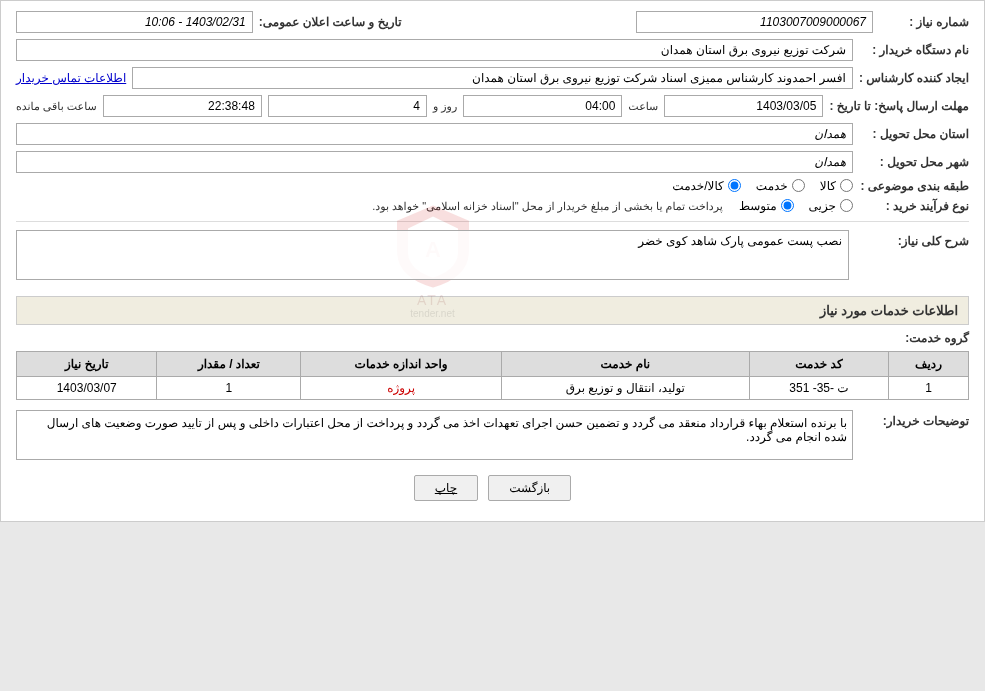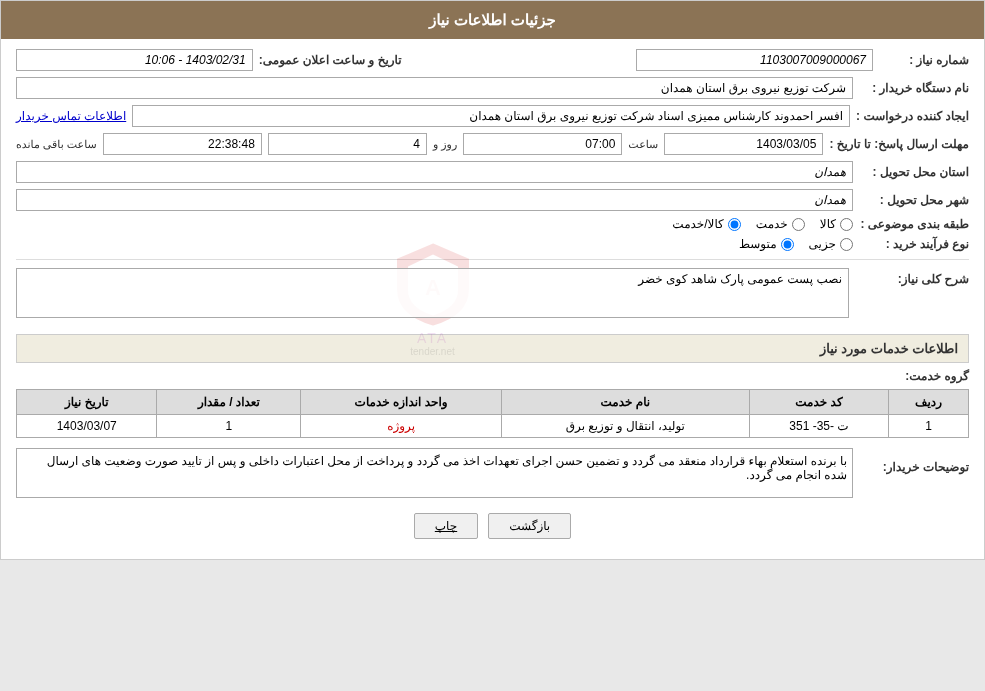--- a/index.html
+++ b/index.html
@@ -72,21 +72,21 @@
       text-align: right;
     }
     .radio-group {
       display: flex;
       gap: 15px;
       align-items: center;
       direction: rtl;
     }
     .radio-label {
       display: flex;
-      align-items: flex-end;
+      align-items: flex-start;
       gap: 4px;
       cursor: pointer;
     }
     .divider {
       border: none;
       border-top: 1px solid #ddd;
       margin: 8px 0;
     }
     .textarea-box {
       width: 100%;
@@ -155,50 +155,47 @@
       z-index: 0;
       width: 120px;
     }
     .shield-svg { width: 80px; height: 90px; }
   </style>
 </head>
 <body>
 
 <div class="page-wrapper">
 
-  <div class="header-bar">
-    <span>جزئیات اطلاعات نیاز</span>
-  </div>
 
   <div class="content">
 
     <div class="row">
       <span class="label">شماره نیاز :</span>
       <div class="input-box input-box-md">1103007009000067</div>
       <span style="flex:1"></span>
       <span class="label">تاریخ و ساعت اعلان عمومی:</span>
       <div class="input-box input-box-md">1403/02/31 - 10:06</div>
     </div>
 
     <div class="row">
       <span class="label label-wide">نام دستگاه خریدار :</span>
       <div class="input-box">شرکت توزیع نیروی برق استان همدان</div>
     </div>
 
     <div class="row">
-      <span class="label label-wide">ایجاد کننده درخواست :</span>
+      <span class="label label-wide">ایجاد کننده کارشناس :</span>
       <div class="input-box">افسر احمدوند کارشناس ممیزی اسناد شرکت توزیع نیروی برق استان همدان</div>
       <span class="link-blue">اطلاعات تماس خریدار</span>
     </div>
 
     <div class="row">
       <span class="label label-wide">مهلت ارسال پاسخ: تا تاریخ :</span>
       <div class="input-box input-box-sm">1403/03/05</div>
       <span class="small-label">ساعت</span>
-      <div class="input-box input-box-sm">07:00</div>
+      <div class="input-box input-box-sm">04:00</div>
       <span class="small-label">روز و</span>
       <div class="input-box" style="width:40px">4</div>
       <div class="input-box input-box-sm">22:38:48</div>
       <span class="small-label">ساعت باقی مانده</span>
     </div>
 
     <div class="row">
       <span class="label label-wide">استان محل تحویل :</span>
       <div class="input-box input-box-md">همدان</div>
     </div>
@@ -231,35 +228,36 @@
       <div class="radio-group">
         <label class="radio-label">
           <input type="radio" name="farayand" style="">
           <span>جزیی</span>
         </label>
         <label class="radio-label">
           <input type="radio" name="farayand" checked="" style="">
           <span>متوسط</span>
         </label>
       </div>
+      <span style="font-size:11px; color:#333; margin-right:10px;">پرداخت تمام یا بخشی از مبلغ خریدار از محل "اسناد خزانه اسلامی" خواهد بود.</span>
     </div>
 
     <hr class="divider">
 
     <div class="row" style="align-items:flex-start; gap:10px; position:relative;">
       <span class="label label-wide" style="margin-top:4px">شرح کلی نیاز:</span>
       <div style="flex:1; position:relative; min-height:60px;">
 
         <div class="logo-watermark">
           <svg class="shield-svg" viewBox="0 0 80 90" fill="none" xmlns="http://www.w3.org/2000/svg">
             <path d="M40 5 L75 20 L75 50 Q75 75 40 85 Q5 75 5 50 L5 20 Z" fill="#c00" stroke="#c00" stroke-width="2"></path>
             <path d="M40 15 L65 27 L65 50 Q65 68 40 76 Q15 68 15 50 L15 27 Z" fill="#fff"></path>
             <text x="40" y="55" text-anchor="middle" font-size="22" fill="#c00" font-weight="bold">A</text>
           </svg>
-          <div style="color:#a21caf; font-size:14px; font-weight:normal; letter-spacing:2px;text-align:center;">ATA</div>
+          <div style="color:#7f1d1d; font-size:14px; font-weight:normal; letter-spacing:2px;text-align:center;">ATA</div>
           <div style="color:#333; font-size:10px;">tender.net</div>
         </div>
         <div class="input-box" style="min-height:50px; position:relative; z-index:1; background:rgba(255,255,255,0.85);">نصب پست عمومی پارک شاهد کوی خضر</div>
       </div>
     </div>
 
     <div class="section-title">اطلاعات خدمات مورد نیاز</div>
 
     <div class="row">
       <span class="label label-wide">گروه خدمت:</span>
@@ -282,21 +280,21 @@
             <td>ت -35- 351</td>
             <td>تولید، انتقال و توزیع برق</td>
             <td style="color: rgb(204, 0, 0);">پروژه</td>
             <td>1</td>
             <td>1403/03/07</td>
           </tr>
         </tbody>
     </table>
 
     <div class="row" style="align-items:flex-start; margin-top:10px;">
-      <span class="label label-wide" style="margin-top:12px">توضیحات خریدار:</span>
+      <span class="label label-wide" style="margin-top:4px">توضیحات خریدار:</span>
       <textarea class="textarea-box" style="">با برنده استعلام بهاء قرارداد منعقد می گردد و تضمین حسن اجرای تعهدات اخذ می گردد و پرداخت از محل اعتبارات داخلی و پس از تایید صورت وضعیت های ارسال شده انجام می گردد.</textarea>
     </div>
 
     <div class="btn-row">
       <button class="btn btn-back">بازگشت</button>
       <button class="btn btn-print">چاپ</button>
     </div>
 
   </div>
 </div>

